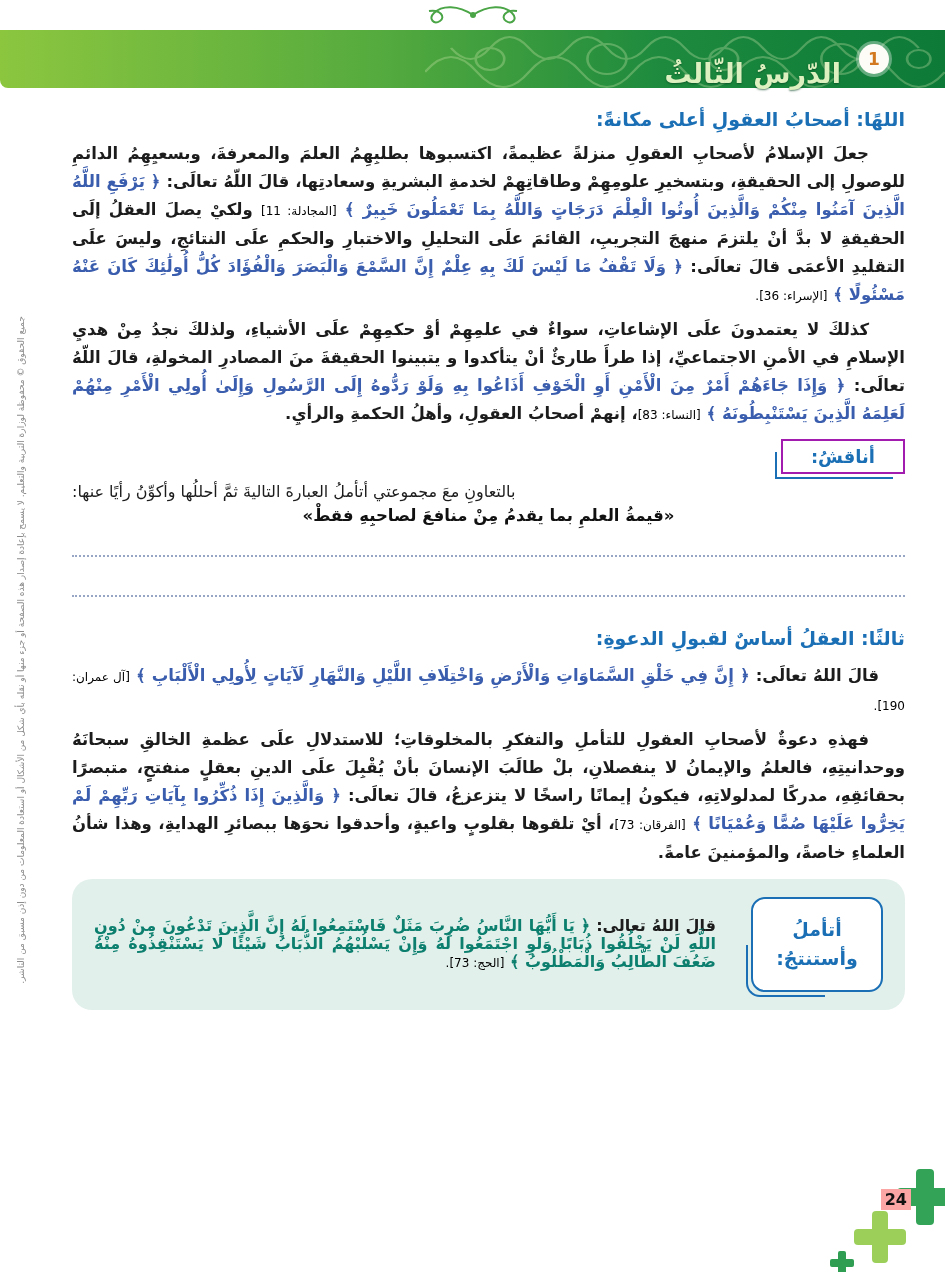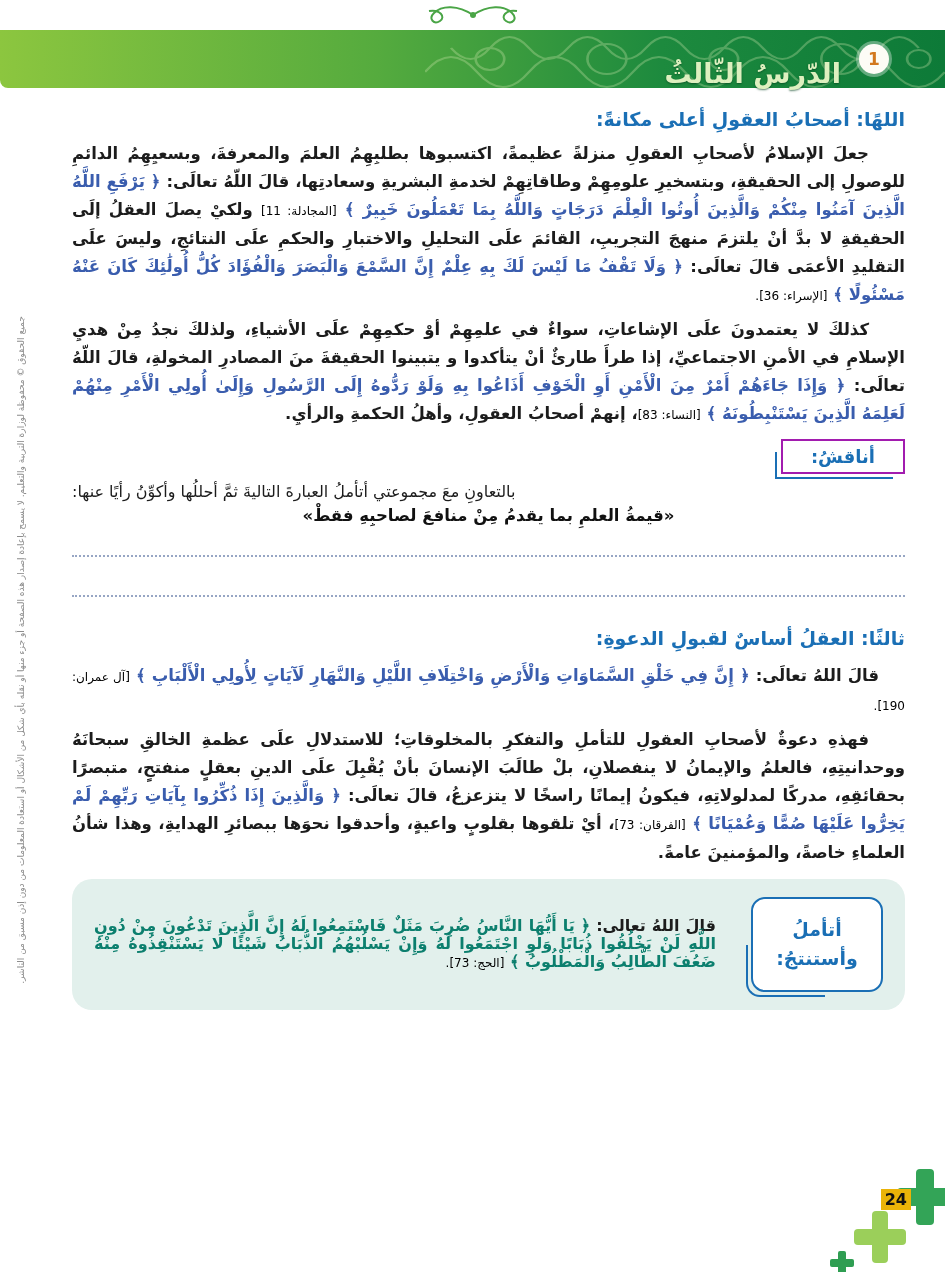--- a/index.html
+++ b/index.html
@@ -65,21 +65,21 @@
   .reflect-label { position:relative; flex:0 0 132px; background:#fff; border:2px solid #1a6fb5;
                    border-radius:14px; padding:16px 8px; text-align:center; color:#1a6fb5;
                    font-weight:bold; font-size:19px; line-height:1.55; }
   .reflect-label::after { content:""; position:absolute; left:-7px; bottom:-7px;
                           width:60%; height:55%; border-left:2px solid #1a6fb5;
                           border-bottom:2px solid #1a6fb5; border-bottom-left-radius:14px; }
   .reflect-verse { flex:1; font-size:16px; line-height:18px; text-align:justify; }
 
   
   .footer-decor { position:absolute; right:0; bottom:4px; width:125px; height:105px; }
-  .page-number { position:absolute; right:34px; top:22px; background:#eab308; padding:1px 4px;
+  .page-number { position:absolute; right:34px; top:22px; background:#fca5a5; padding:1px 4px;
                  font-size:16px; font-weight:bold; color:#111; z-index:2; }
 </style>
 </head>
 <body>
 
 <div class="page">
 
   <div class="top-ornament">
     <svg width="210" height="26" viewBox="0 0 210 26">
       <g fill="none" stroke="#4aa546" stroke-width="2">

